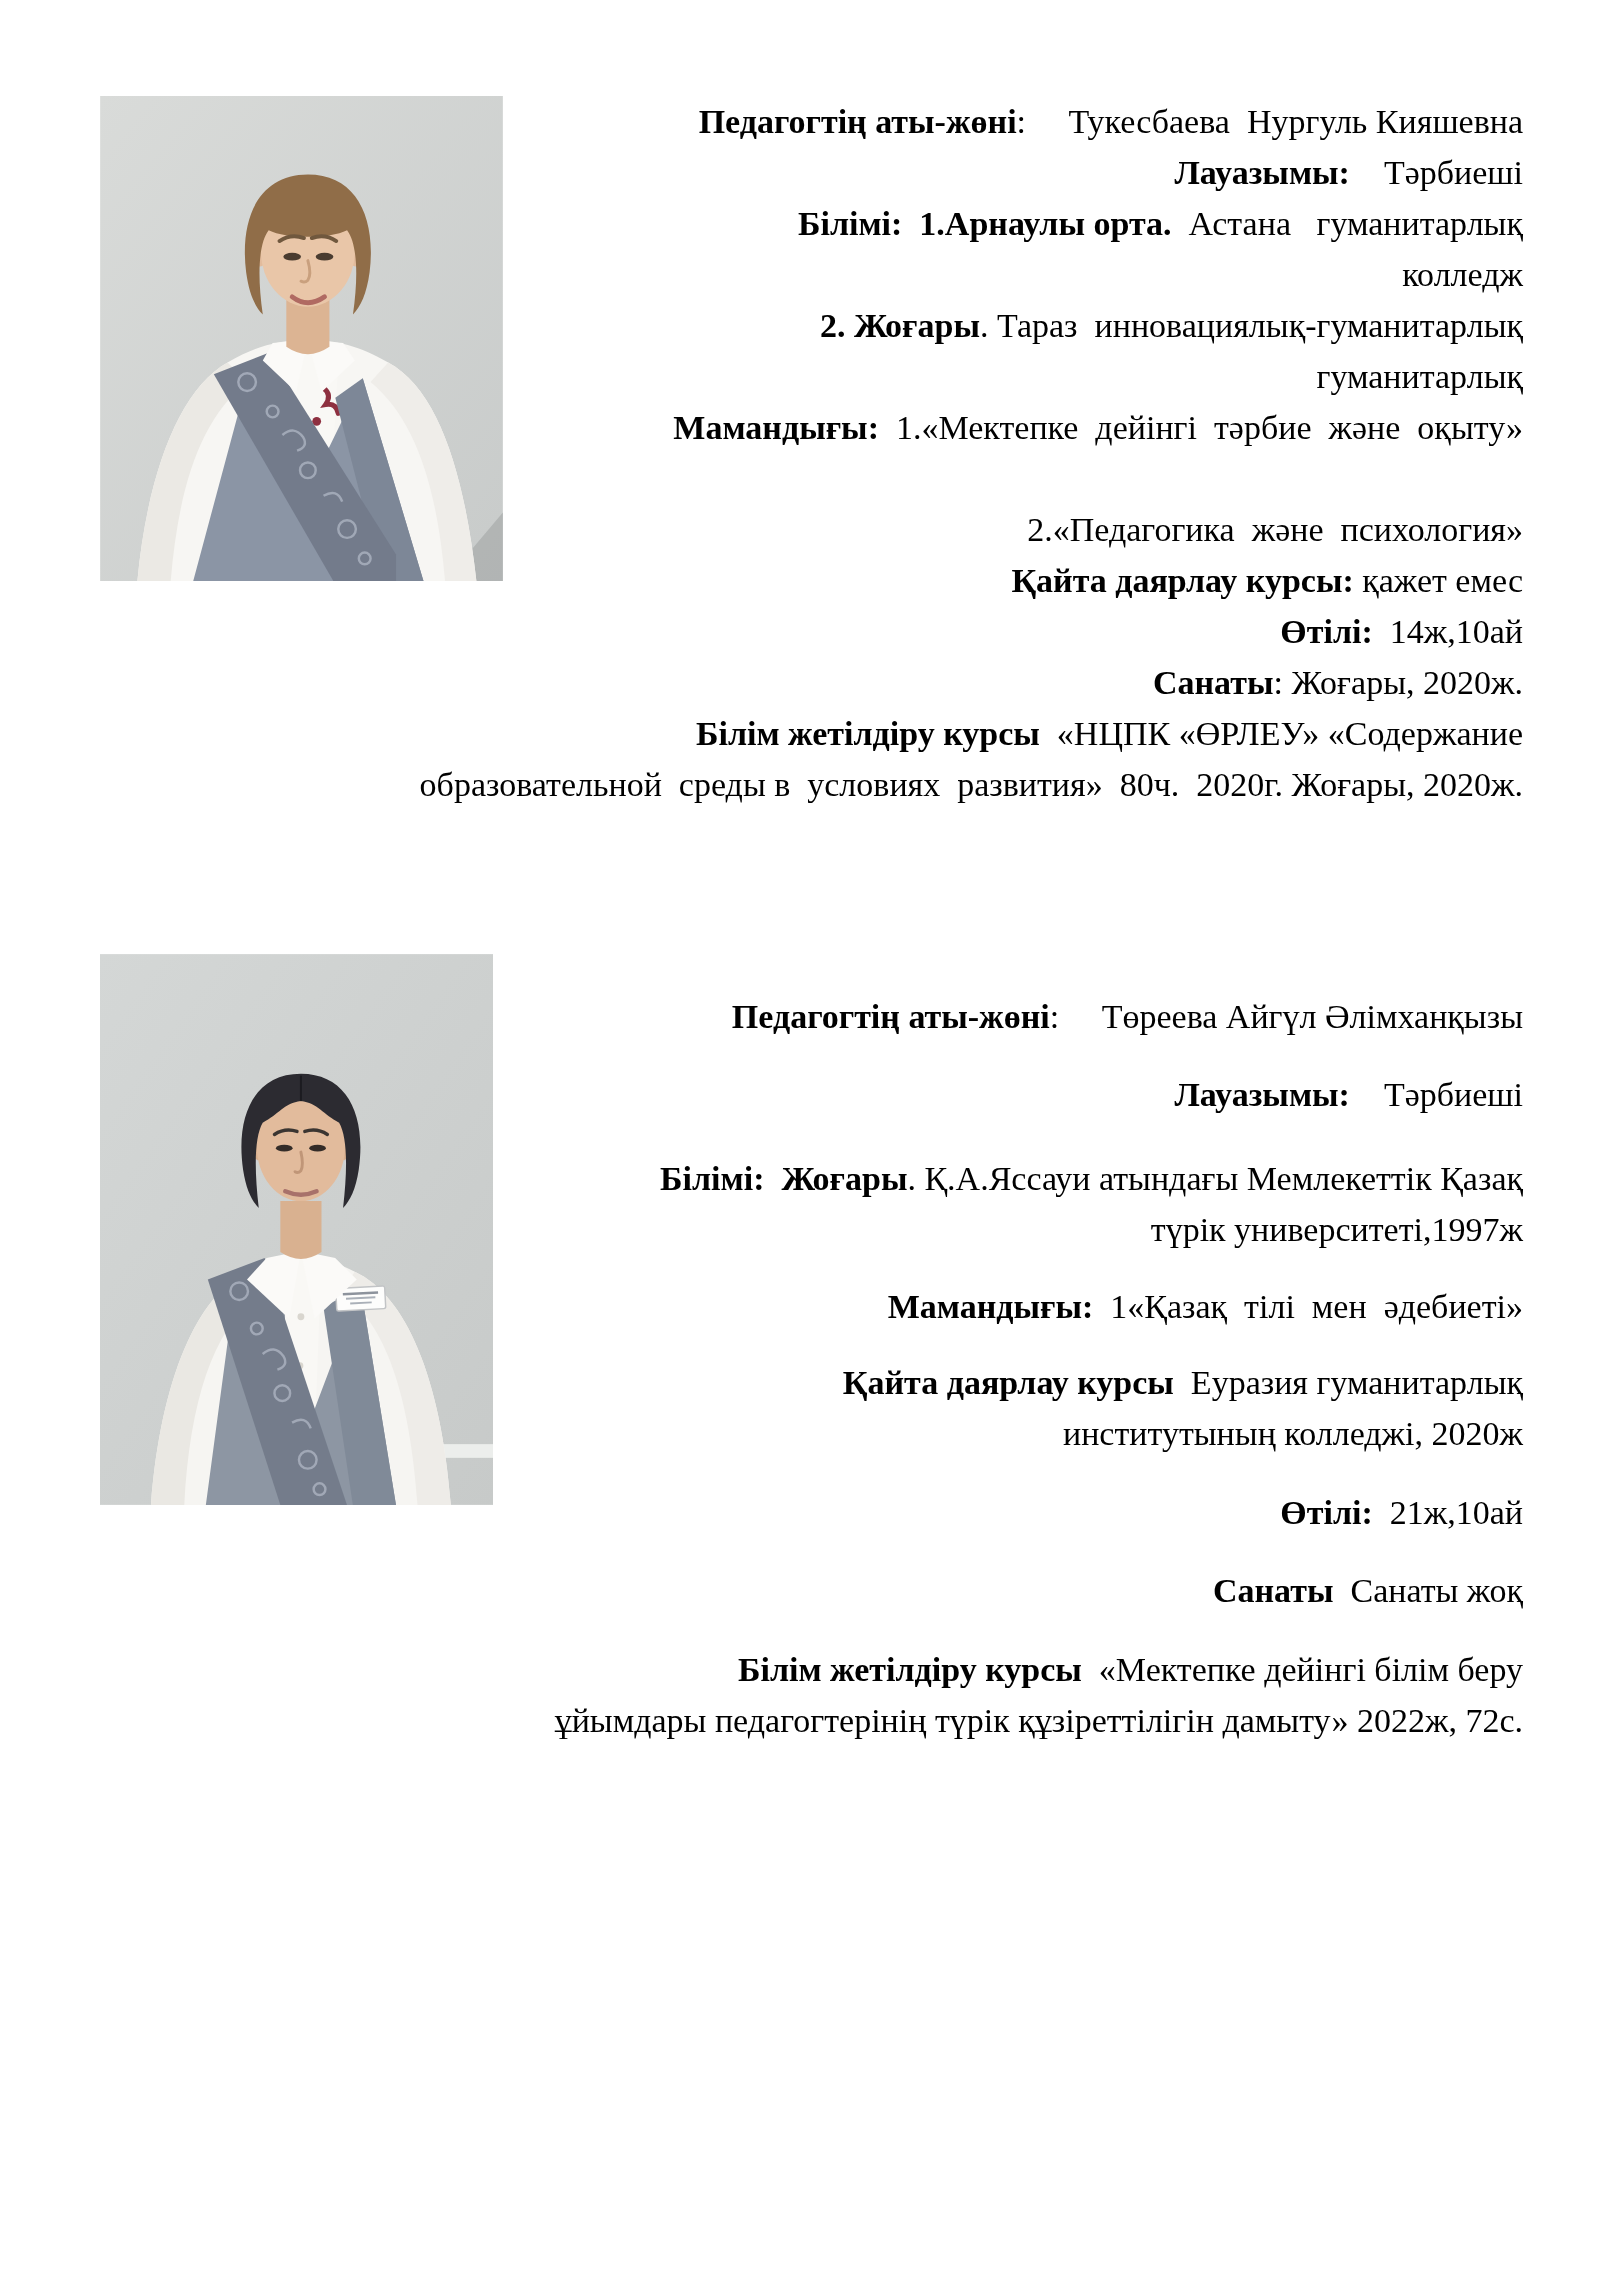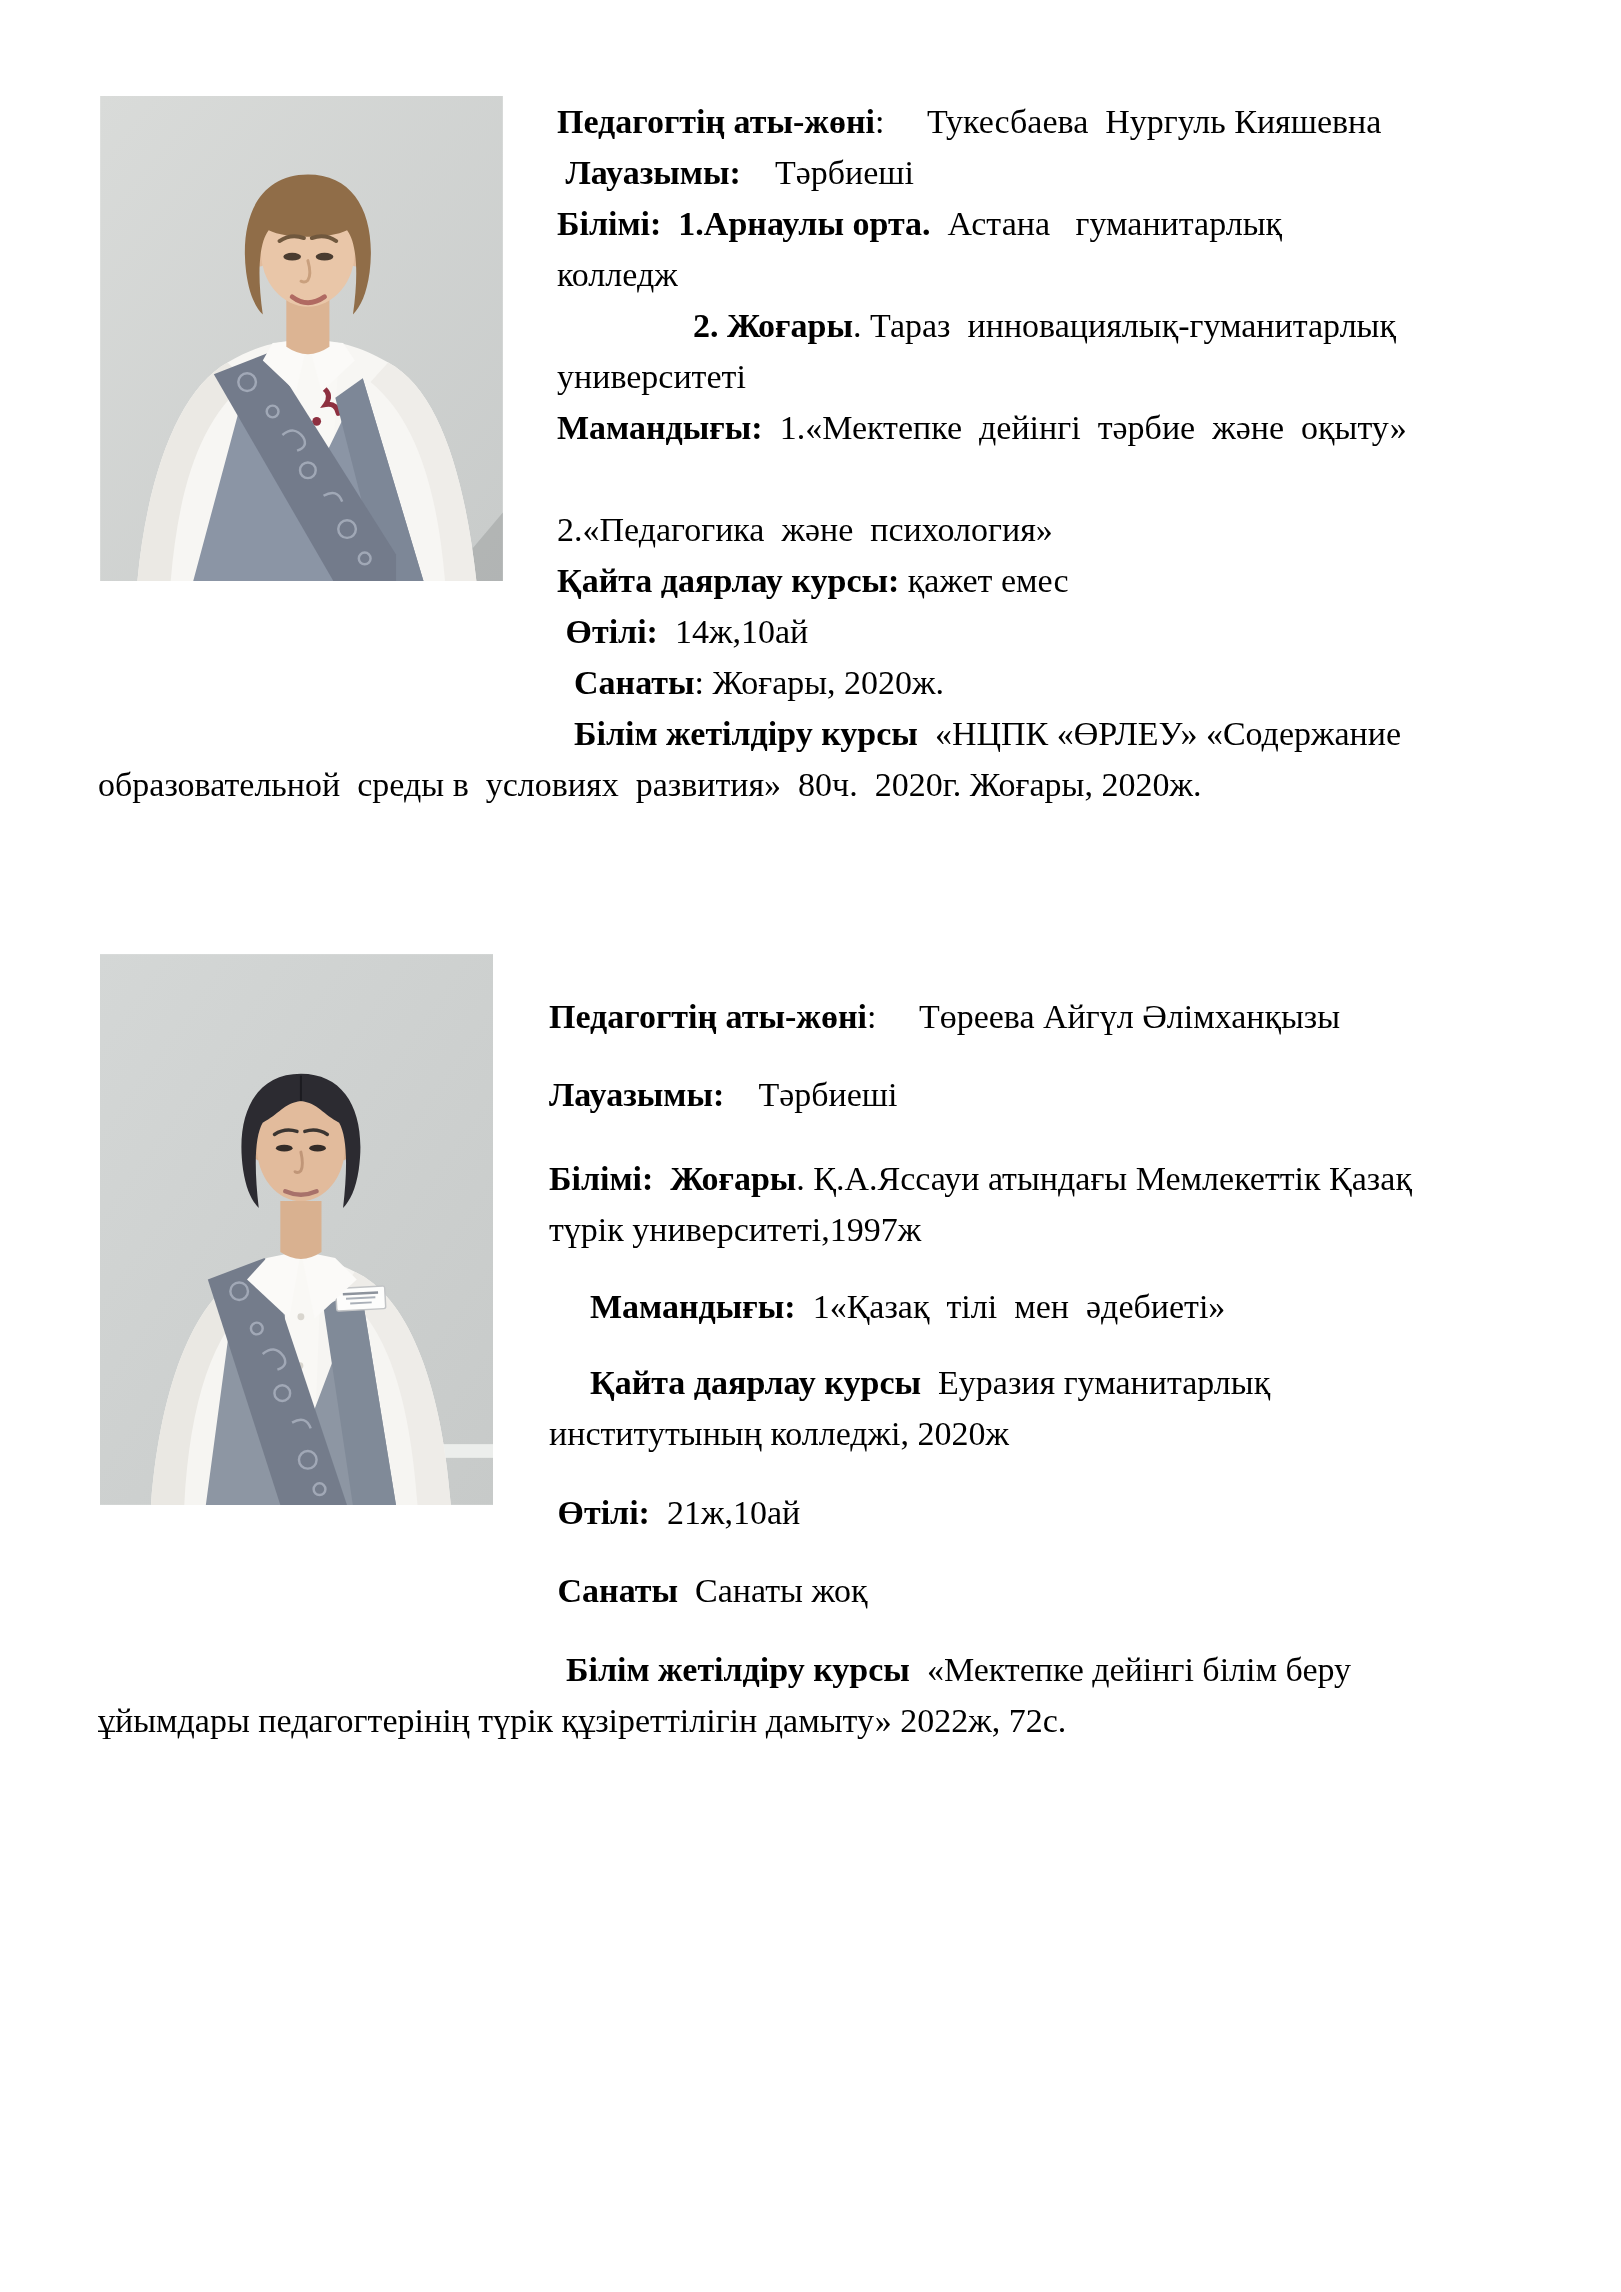--- a/index.html
+++ b/index.html
@@ -17,20 +17,21 @@
   #photo1 { left: 100px; top: 96px; width: 403px; height: 485px; }
   #photo2 { left: 100px; top: 954px; width: 393px; height: 551px; }
   .col { position: absolute; }
   #col1 { left: 557px; top: 96px; width: 966px; }
   #col2 { left: 549px; top: 991px; width: 974px; }
   .line {
     height: 51px;
     line-height: 51px;
     font-size: 34px;
     white-space: pre;
+    text-align: right;
   }
   .lbl { font-weight: 700; }
   #col1 .wide { margin-left: -459px; }
   #col2 .wide { margin-left: -451px; }
   .mt26 { margin-top: 25.5px; margin-left: 41px; }
   .mt28 { margin-top: 27.4px; }
   .mt34 { margin-top: 33px; }
 </style>
 </head>
 <body>
@@ -90,21 +91,21 @@
       <path d="M196 205 q16 12 33 0" stroke="#b06a62" stroke-width="5" fill="none" stroke-linecap="round"></path>
     </g>
   </svg>
 
   <div id="col1" class="col">
     <div class="line"><span class="pre"></span><span class="lbl">Педагогтің аты-жөні</span><span class="val">:     Тукесбаева  Нургуль Кияшевна</span></div>
     <div class="line"><span class="pre"> </span><span class="lbl">Лауазымы:</span><span class="val">    Тәрбиеші</span></div>
     <div class="line"><span class="pre"></span><span class="lbl">Білімі:  1.Арнаулы орта.</span><span class="val">  Астана   гуманитарлық</span></div>
     <div class="line"><span class="pre"></span><span class="lbl"></span><span class="val">колледж</span></div>
     <div class="line"><span class="pre">                </span><span class="lbl">2. Жоғары</span><span class="val">. Тараз  инновациялық-гуманитарлық</span></div>
-    <div class="line"><span class="pre"></span><span class="lbl"></span><span class="val">университеті</span></div>
+    <div class="line"><span class="pre"></span><span class="lbl"></span><span class="val">гуманитарлық</span></div>
     <div class="line"><span class="pre"></span><span class="lbl">Мамандығы:</span><span class="val">  1.«Мектепке  дейінгі  тәрбие  және  оқыту»</span></div>
     <div class="line"><span class="pre"></span><span class="lbl"></span><span class="val"></span></div>
     <div class="line"><span class="pre"></span><span class="lbl"></span><span class="val">2.«Педагогика  және  психология»</span></div>
     <div class="line"><span class="pre"></span><span class="lbl">Қайта даярлау курсы:</span><span class="val"> қажет емес</span></div>
     <div class="line"><span class="pre"> </span><span class="lbl">Өтілі:</span><span class="val">  14ж,10ай</span></div>
     <div class="line"><span class="pre">  </span><span class="lbl">Санаты</span><span class="val">: Жоғары, 2020ж.</span></div>
     <div class="line"><span class="pre">  </span><span class="lbl">Білім жетілдіру курсы</span><span class="val">  «НЦПК «ӨРЛЕУ» «Содержание</span></div>
     <div class="line wide"><span class="pre"></span><span class="lbl"></span><span class="val">образовательной  среды в  условиях  развития»  80ч.  2020г. Жоғары, 2020ж.</span></div>
   </div>
 

